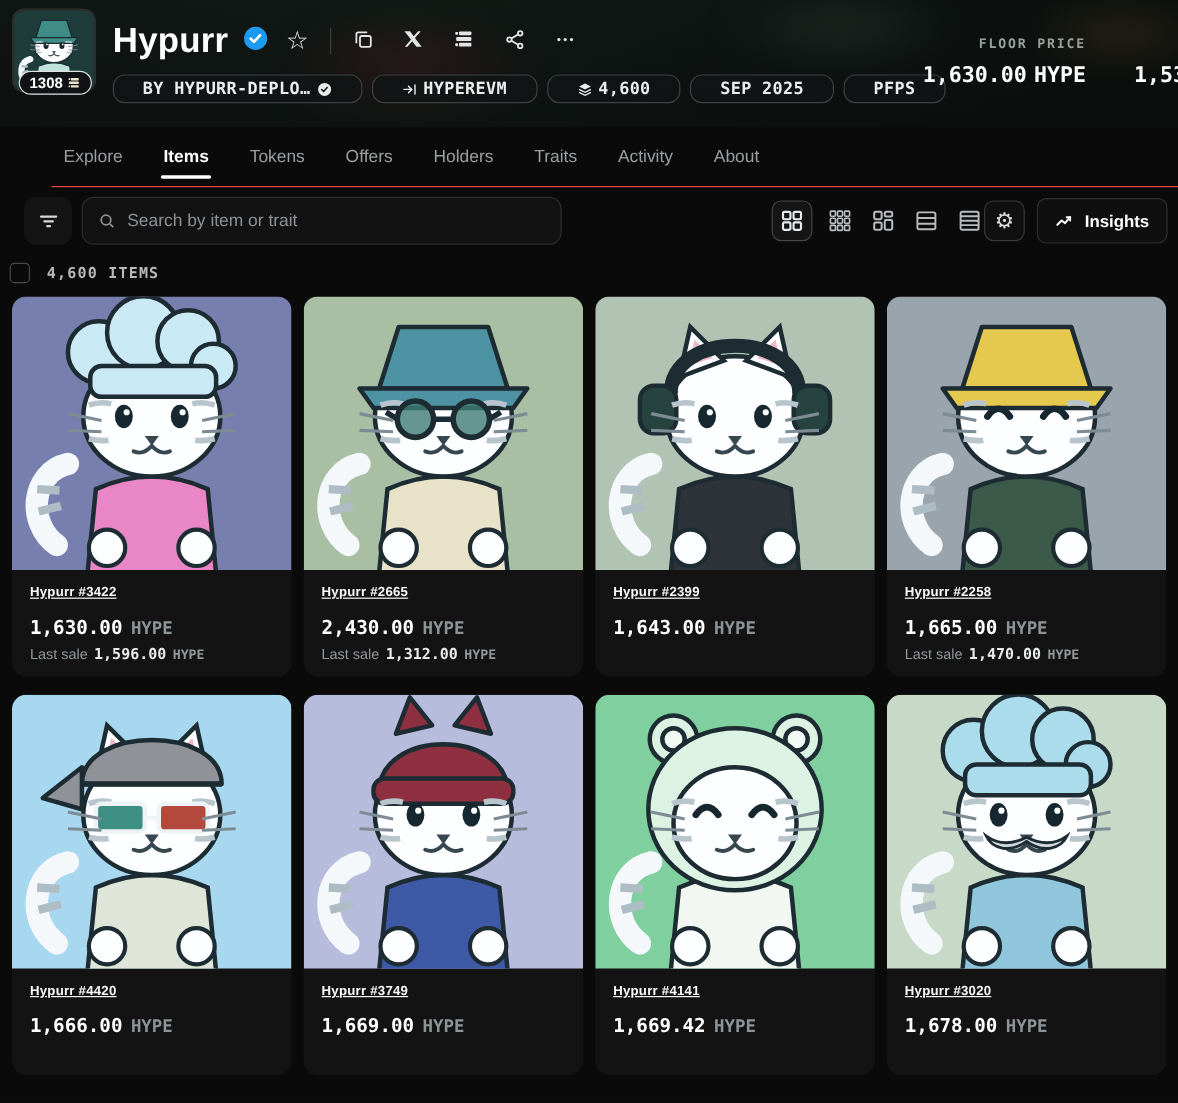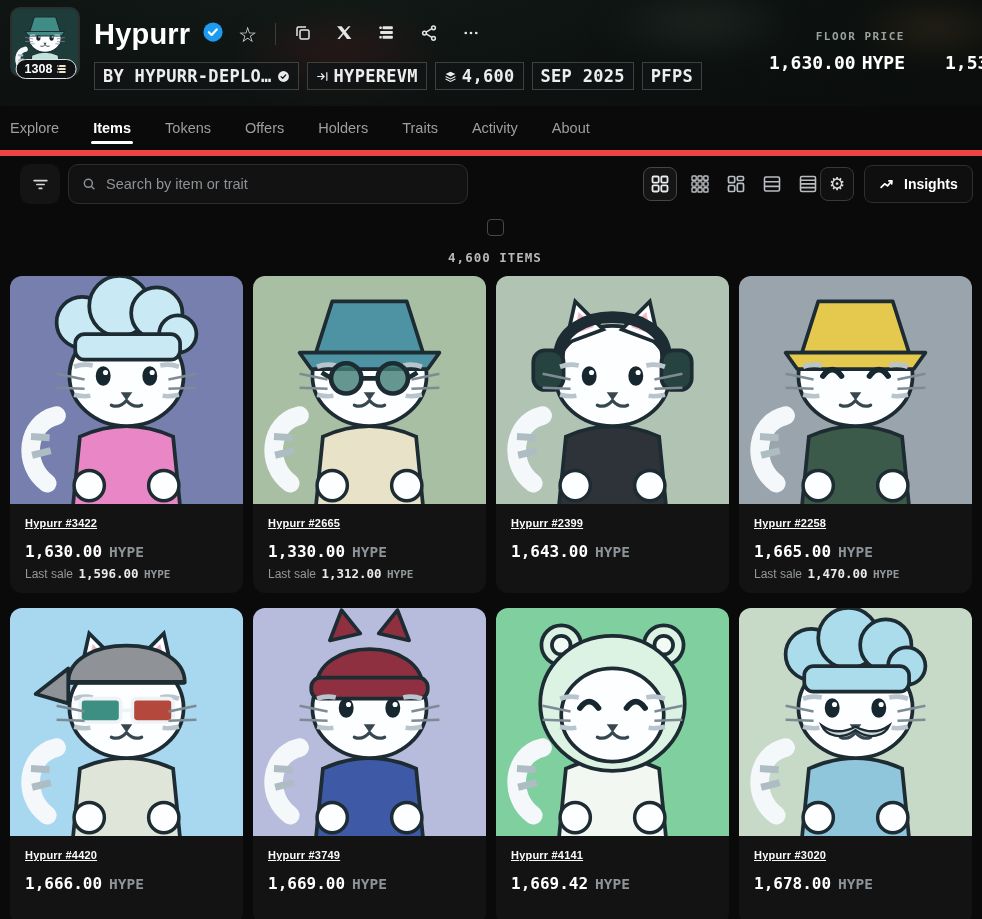--- a/index.html
+++ b/index.html
@@ -38,35 +38,35 @@
   .head-main { position:absolute; left:94px; top:14px; z-index:2; }
   .title-row { display:flex; align-items:center; gap:12px; height:40px; }
   .coll-title { font-size:29px; font-weight:bold; color:#fff; letter-spacing:.2px; }
   .icon-btn { background:none; border:none; color:#e3e5e6; cursor:pointer; display:flex; align-items:center; padding:2px; }
   .star-btn { font-size:21px; color:#f0f0f0; line-height:1; }
   .vdivider { width:1px; height:22px; background:#3a3f3e; margin:0 4px; }
 
   .badge-row { display:flex; align-items:center; gap:8px; margin-top:8px; }
   .pill {
     display:flex; align-items:center; gap:5px;
-    background:rgba(18,20,21,.85); border:1px solid #3d4140; border-radius:0;
-    padding:3px 8px; font-family:"DejaVu Sans Mono", monospace;
-    font-size:17px; font-weight:bold; color:#eceeee; letter-spacing:.3px; white-space:nowrap;
+    background:rgba(18,20,21,.85); border:1px solid #3d4140; border-radius:10px;
+    padding:3px 24px; font-family:"DejaVu Sans Mono", monospace;
+    font-size:14px; font-weight:bold; color:#eceeee; letter-spacing:.3px; white-space:nowrap;
   }
   .pill svg { display:block; }
 
   .stat { position:absolute; top:30px; text-align:right; z-index:2; }
   .stat-floor { right:77px; }
   .stat-partial { left:945px; text-align:left; }
   .stat-label { font-family:"DejaVu Sans Mono", monospace; font-size:11px; color:#9aa19f; letter-spacing:1.5px; font-weight:bold; }
   .stat-value { margin-top:9px; font-family:"DejaVu Sans Mono", monospace; font-size:18px; font-weight:bold; color:#fff; white-space:nowrap; }
   .stat-value .cur { margin-left:6px; }
 
   
-  .tabs { display:flex; align-items:stretch; gap:30px; padding:0 8px; height:50px; background:#0a0a0b; border-bottom:6px solid #ef4444; }
+  .tabs { display:flex; align-items:stretch; gap:30px; padding:0 8px; height:50px; background:#0a0a0b; border-bottom:1px solid #ef4444;margin-left:43px; }
   .tab { display:flex; align-items:center; font-size:14.5px; color:#9c9fa0; cursor:pointer; position:relative; padding:0 2px; }
   .tab.active { color:#fff; font-weight:bold; }
   .tab.active::after { content:""; position:absolute; left:0; right:0; bottom:6px; height:3px; background:#fff; border-radius:2px; }
 
   
   .toolbar { display:flex; align-items:center; height:44px; margin-top:6px; padding:0 20px; position:relative; }
   .filter-btn {
     width:40px; height:40px; border-radius:10px; border:none; background:#141415;
     color:#d6d8d9; display:flex; align-items:center; justify-content:center; cursor:pointer;
   }
@@ -95,21 +95,21 @@
     border:1px solid #39393a; background:#101011; color:#d8dadb;
     display:flex; align-items:center; justify-content:center; cursor:pointer; font-size:18px;
   }
   .insights-btn {
     position:absolute; left:864px; height:38px; padding:0 14px; border-radius:8px;
     border:1px solid #2e2f30; background:#0f0f10; color:#fff; font-size:14px; font-weight:bold;
     display:flex; align-items:center; gap:8px; cursor:pointer; font-family:"Liberation Sans", sans-serif;
   }
 
   
-  .items-bar { display:flex; align-items:center; gap:14px; padding:13px 0 9px 8px;flex-direction:column; }
+  .items-bar { display:flex; align-items:center; gap:14px; padding:13px 0 9px 8px; }
   .checkbox { width:17px; height:17px; border:1.5px solid #47484a; border-radius:4px; background:transparent; cursor:pointer; }
   .items-count { font-family:"DejaVu Sans Mono", monospace; font-size:12.5px; font-weight:bold; color:#b7bab8; letter-spacing:1px; }
 
   
   .grid { display:grid; grid-template-columns:repeat(4,1fr); gap:15px 10px; padding:2px 10px 10px 10px; }
   .card { background:#131314; border-radius:12px; overflow:hidden; cursor:pointer; }
   .card-img { height:228px; }
   .card-img svg { display:block; width:100%; height:100%; }
   .card-info { padding:13px 15px 12px 15px; }
   .card-name { font-size:11px; font-weight:bold; color:#fafafa; letter-spacing:.2px;text-decoration:underline; }
@@ -432,21 +432,21 @@
             <path d="M20 43 L32 45.5"></path>
             <path d="M20 49 L32 49.5"></path>
             <path d="M80 43 L68 45.5"></path>
             <path d="M80 49 L68 49.5"></path>
           </g>
         </svg>
       </div>
     <div class="card-info">
       <div class="card-name">Hypurr #2665</div>
       <div class="card-price">
-        <span class="val">1,330.00</span><span class="cur">HYPE</span>
+        <span class="val">2,430.00</span><span class="cur">HYPE</span>
       </div>
       <div class="card-lastsale">
         <span class="ls-label">Last sale</span>
         <span class="ls-val">1,312.00</span>
         <span class="ls-cur">HYPE</span>
       </div>
     </div>
   </div>
 
   <div class="card">

